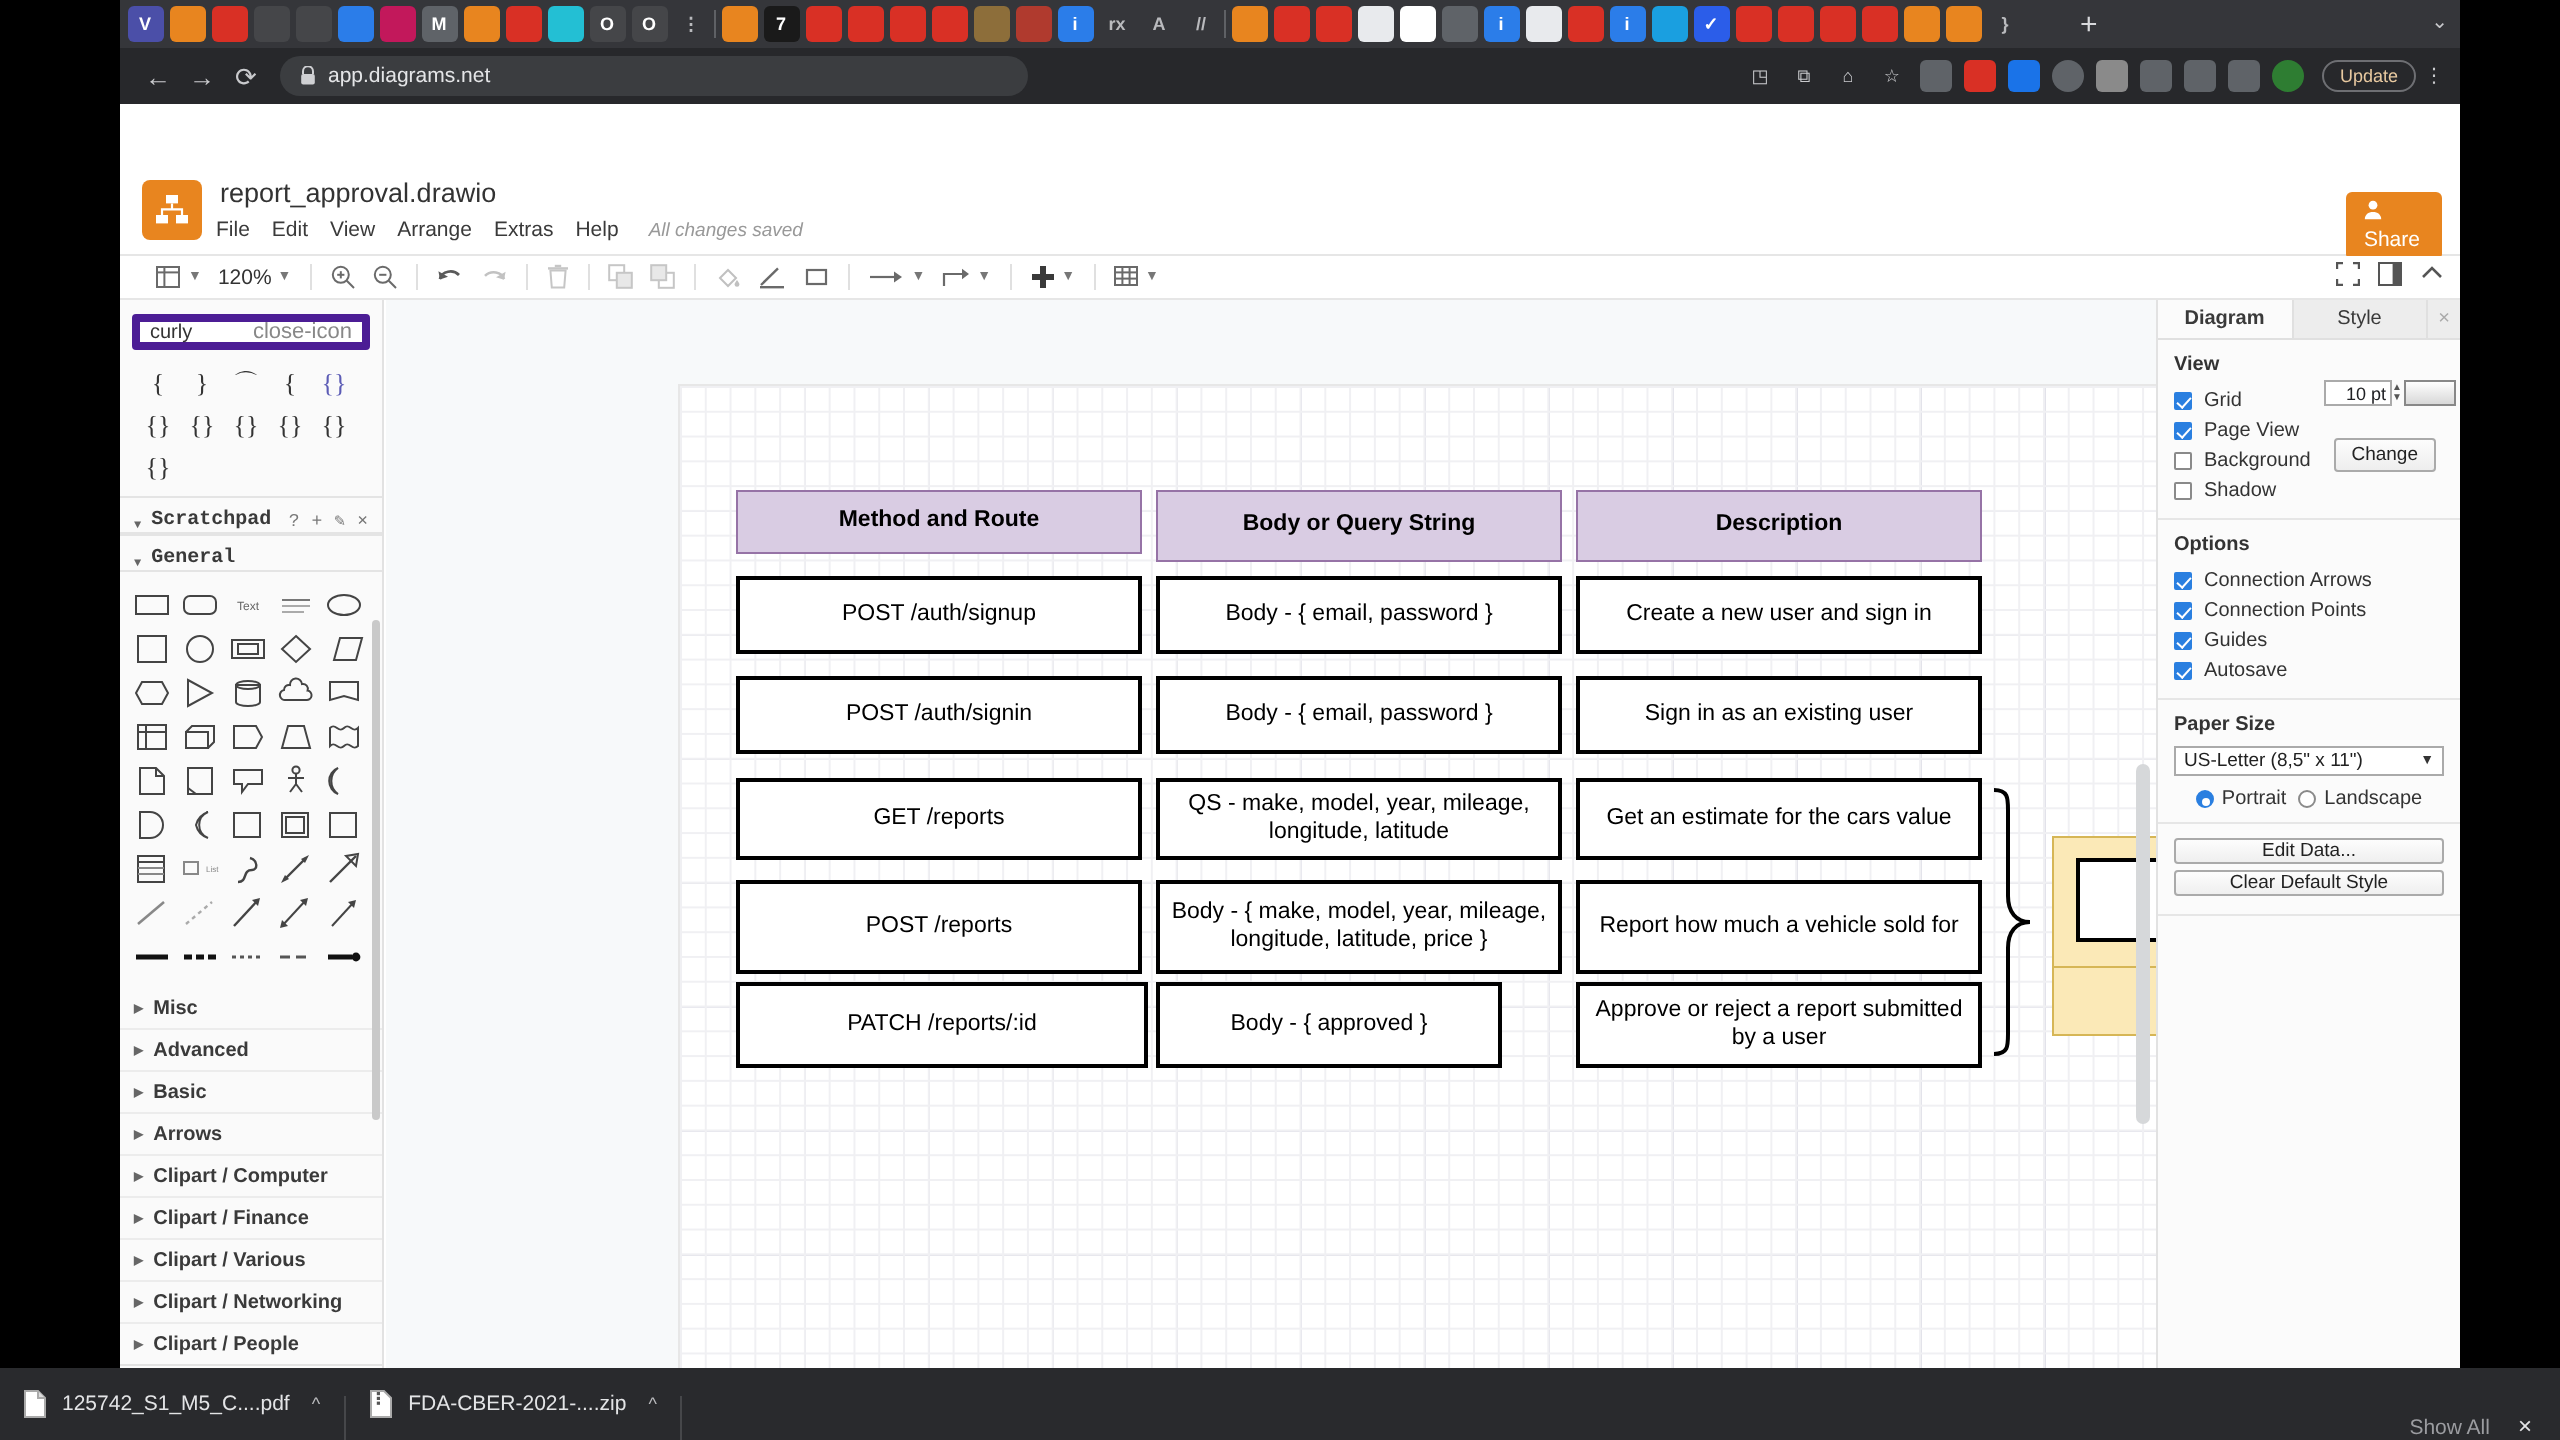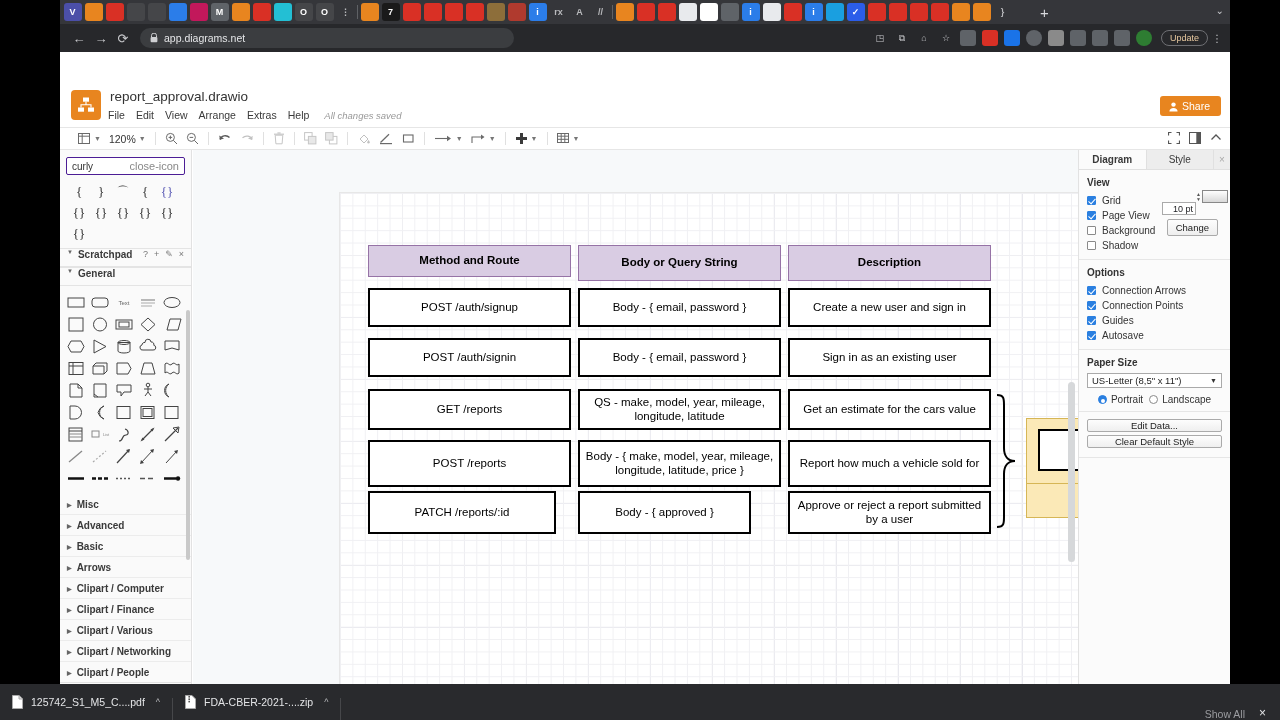--- a/index.html
+++ b/index.html
@@ -34,41 +34,41 @@
   #app { position:relative; width:1170px; height:648px; background:#fff; }
 
   
   #apphead { height:44px; border-bottom:1px solid #e6e6e6; position:relative; background:#fff;margin-top:32px; }
   #applogo { position:absolute; left:11px; top:6px; width:30px; height:30px; background:#e8851f; border-radius:4px;
              display:flex; align-items:center; justify-content:center; }
   #apptitle { position:absolute; left:50px; top:5px; font-size:13.5px; color:#333; }
   #menubar { position:absolute; left:48px; top:25px; display:flex; align-items:center; gap:11px; font-size:10.5px; color:#3a3a3a; }
   #savedtxt { color:#999; font-size:9.5px; margin-left:4px;font-style:italic; }
   #sharebtn { position:absolute; right:9px; top:12px; background:#e8851f; color:#fff; border-radius:3px; font-size:10.5px;
-              padding:4px 11px 4px 9px; display:flex; align-items:flex-end; gap:4px; }
+              padding:4px 11px 4px 9px; display:flex; align-items:flex-start; gap:4px;flex-direction:column; }
 
   
   #toolbar { height:22px; border-bottom:1px solid #e6e6e6; display:flex; align-items:center; padding-left:14px; gap:0; background:#fff; position:relative;}
   .tb { display:flex; align-items:center; height:20px; padding:0 4px; color:#707070; font-size:12px; }
   .tb.lbl { font-size:10.5px; color:#333; }
   .tbcaret { font-size:7px; color:#777; margin-left:3px; }
   .tbdiv { width:1px; height:13px; background:#e0e0e0; margin:0 5px; }
   .tbdim { color:#c8c8c8; }
   #tbright { position:absolute; right:8px; display:flex; gap:9px; align-items:center; color:#555; font-size:11px; }
 
   
   #leftpanel { position:absolute; left:0; top:66px; width:132px; bottom:26px; background:#fafafa; border-right:1px solid #e2e2e2; overflow:hidden; }
-  #searchrow { margin:7px 6px 0 6px; height:18px; border:1px solid #4c1d95; background:#fff; border-radius:2px;
+  #searchrow { margin:7px 6px 0 6px; height:18px; border:4px solid #4c1d95; background:#fff; border-radius:2px;
                display:flex; align-items:center; padding:0 5px; font-size:10px; color:#333;gap:28px; }
   #searchrow .x { margin-left:auto; color:#888; font-size:11px; }
   #curlyres { padding:6px 6px 4px 8px; display:flex; flex-wrap:wrap; gap:0; }
   .curly { width:22px; height:21px; display:flex; align-items:center; justify-content:center; font-size:13px; color:#333; font-family:"Liberation Serif", serif;}
   .curly.blue { color:#5b5bb5; }
-  .sechdr { display:flex; align-items:flex-start; height:19px; border-top:1px solid #e4e4e4; border-bottom:1px solid #e4e4e4;
-            padding:0 7px; font-size:10px; font-weight:bold; color:#3a3a3a; background:#fafafa; }
+  .sechdr { display:flex; align-items:flex-end; height:19px; border-top:1px solid #e4e4e4; border-bottom:1px solid #e4e4e4;
+            padding:0 7px; font-size:10px; font-weight:bold; color:#3a3a3a; background:#fafafa;font-family:Liberation Mono, monospace; }
   .sechdr .arw { font-size:6px; color:#666; margin-right:5px; }
   .sechdr .tools { margin-left:auto; display:flex; gap:6px; color:#777; font-weight:normal; font-size:9px; }
   #scratch { height:34px; display:flex; align-items:center; justify-content:center; }
   #scratchbox { width:108px; height:22px; border:1px dashed #c4c4c4; border-radius:3px; display:flex; align-items:center;
                 justify-content:center; font-size:9.5px; color:#a0a0a0; }
   #genshapes { padding:5px 4px; display:flex; flex-wrap:wrap; }
   .gs { width:24px; height:22px; display:flex; align-items:center; justify-content:center; }
   .gs svg { display:block; }
   .catrow { height:21px; display:flex; align-items:center; padding:0 7px; font-size:10px; font-weight:bold; color:#3a3a3a;
             border-bottom:1px solid #ececec; }
@@ -100,21 +100,21 @@
            border-right:1px solid #e0e0e0; }
   .rptab.active { background:#fbfbfb; font-weight:bold; }
   #rpclose { width:16px; display:flex; align-items:center; justify-content:center; color:#aaa; font-size:10px; background:#ededed; }
   .rpsec { padding:7px 8px 6px 8px; border-bottom:1px solid #e6e6e6; position:relative; }
   .rptitle { font-size:10px; font-weight:bold; color:#333; margin-bottom:5px; }
   .rprow { display:flex; align-items:center; height:14px; margin-bottom:1px; font-size:10px; color:#333; }
   .cb { width:9px; height:9px; border:1px solid #8a8a8a; border-radius:1px; background:#fff; margin-right:6px; flex:0 0 auto; position:relative; }
   .cb.on { background:#2a7fe0; border-color:#2a7fe0; }
   .cb.on::after { content:""; position:absolute; left:2px; top:0px; width:3px; height:6px; border:solid #fff; border-width:0 1.4px 1.4px 0; transform:rotate(42deg); }
   #gridsize { position:absolute; right:34px; top:20px; width:34px; height:13px; border:1px solid #aaa; background:#fff; font-size:9px;
-              display:flex; align-items:center; justify-content:flex-end; padding-right:2px;margin-top:12px; }
+              display:flex; align-items:center; justify-content:flex-end; padding-right:2px; }
   #gridspin { position:absolute; right:28px; top:20px; width:7px; height:13px; display:flex; flex-direction:column; justify-content:center;
               align-items:center; font-size:5px; color:#555; line-height:5px; }
   #gridcolor { position:absolute; right:2px; top:20px; width:26px; height:13px; border:1px solid #888; background:linear-gradient(#fefefe,#d8d8d8); }
   #changebtn { position:absolute; right:12px; top:49px; padding:2px 8px; border:1px solid #aaa; border-radius:2px;
                background:linear-gradient(#fdfdfd,#eeeeee); font-size:9.5px; color:#222; }
   .rpselect { width:100%; height:15px; border:1px solid #aaa; background:#fff; font-size:9.5px; display:flex; align-items:center;
               padding:0 4px; color:#222; position:relative; }
   .rpselect .cv { position:absolute; right:4px; font-size:7px; color:#333; }
   .radiorow { display:flex; align-items:center; gap:6px; margin-top:6px; font-size:10px; color:#333; justify-content:center; }
   .rb { width:9px; height:9px; border:1px solid #8a8a8a; border-radius:50%; background:#fff; margin-right:4px; position:relative; }
@@ -735,21 +735,21 @@
               <div class="cell" style="left: 448px; top: 95px; width: 203px; height: 39px;">Create a new user and sign in</div>
               <div class="cell" style="left: 28px; top: 145px; width: 203px; height: 39px;">POST /auth/signin</div>
               <div class="cell" style="left: 238px; top: 145px; width: 203px; height: 39px;">Body - { email, password }</div>
               <div class="cell" style="left: 448px; top: 145px; width: 203px; height: 39px;">Sign in as an existing user</div>
               <div class="cell" style="left: 28px; top: 196px; width: 203px; height: 41px;">GET /reports</div>
               <div class="cell" style="left: 238px; top: 196px; width: 203px; height: 41px;">QS - make, model, year, mileage, longitude, latitude</div>
               <div class="cell" style="left: 448px; top: 196px; width: 203px; height: 41px;">Get an estimate for the cars value</div>
               <div class="cell" style="left: 28px; top: 247px; width: 203px; height: 47px;">POST /reports</div>
               <div class="cell" style="left: 238px; top: 247px; width: 203px; height: 47px;">Body - { make, model, year, mileage, longitude, latitude, price }</div>
               <div class="cell" style="left: 448px; top: 247px; width: 203px; height: 47px;">Report how much a vehicle sold for</div>
-              <div class="cell" style="left: 28px; top: 298px; width: 188px; height: 43px;">PATCH /reports/:id</div>
+              <div class="cell" style="left: 28px; top: 298px; width: 206px; height: 43px;">PATCH /reports/:id</div>
               <div class="cell" style="left: 238px; top: 298px; width: 173px; height: 43px;">Body - { approved }</div>
               <div class="cell" style="left: 448px; top: 298px; width: 203px; height: 43px;">Approve or reject a report submitted by a user</div>
             </div>
 
         <svg id="brace" style="position:absolute;left:655px;top:200px;" width="22" height="140" viewBox="0 0 22 140">
           <path d="M2 2c7 0 7 4 7 10v43c0 8 4 13 11 13-7 0-11 5-11 13v43c0 6 0 10-7 10" fill="none" stroke="#000" stroke-width="2"></path>
         </svg>
         <div id="yellowbox" style="left:686px;top:225px;width:200px;height:100px;"></div>
         <div id="yellowdiv" style="left:686px;top:290px;width:200px;"></div>
         <div id="yellowinner" style="left:698px;top:236px;width:176px;height:42px;">Reports Con</div>

